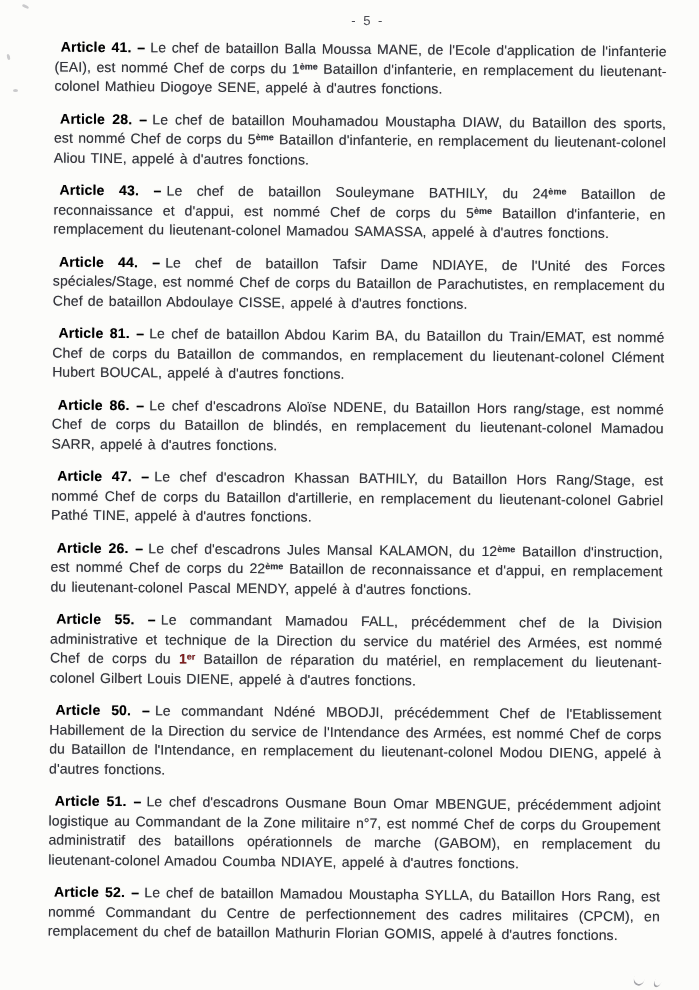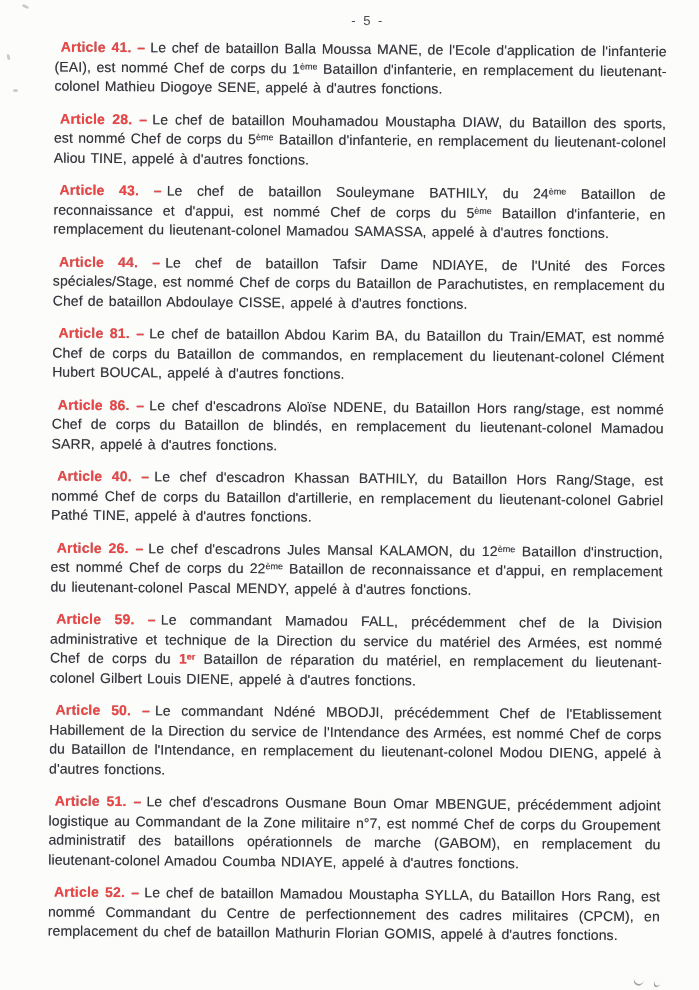--- a/index.html
+++ b/index.html
@@ -35,31 +35,32 @@
     font-size: 14px;
     line-height: 19.5px;
     text-align: justify;
     text-indent: 6px;
     word-spacing: 1.2px;
     letter-spacing: 0.1px;
     text-shadow: 0 0 0.7px rgba(52,53,60,0.55);
   }
   .lbl {
     font-weight: bold;
-    color: #ef4444;
+    color: #000000;
     margin-right: 5px;
     letter-spacing: 0.2px;
   }
   sup {
     font-size: 9px;
     line-height: 0;
     vertical-align: 4px;
     letter-spacing: 0;
+    font-weight: bold;
   }
-  b.num { color: #ef4444; }
+  b.num { color: #7f1d1d; }
   
   .speck {
     position: absolute;
     background: rgba(120,120,128,0.38);
     border-radius: 50%;
   }
   .speck1 { left: 22px; top: 5px;  width: 7px; height: 3px; transform: rotate(25deg); }
   .speck2 { left: 7px;  top: 54px; width: 3px; height: 6px; transform: rotate(-15deg); }
   .speck3 { left: 13px; top: 89px; width: 5px; height: 3px; }
   .penmark {
@@ -101,29 +102,29 @@
 
   <p class="article">
     <b class="lbl">Article 81. –</b><span>Le chef de bataillon Abdou Karim BA, du Bataillon du Train/EMAT, est nommé Chef de corps du Bataillon de commandos, en remplacement du lieutenant-colonel Clément Hubert BOUCAL, appelé à d'autres fonctions.</span>
   </p>
 
   <p class="article">
     <b class="lbl">Article 86. –</b><span>Le chef d'escadrons Aloïse NDENE, du Bataillon Hors rang/stage, est nommé Chef de corps du Bataillon de blindés, en remplacement du lieutenant-colonel Mamadou SARR, appelé à d'autres fonctions.</span>
   </p>
 
   <p class="article">
-    <b class="lbl">Article 40. –</b><span>Le chef d'escadron Khassan BATHILY, du Bataillon Hors Rang/Stage, est nommé Chef de corps du Bataillon d'artillerie, en remplacement du lieutenant-colonel Gabriel Pathé TINE, appelé à d'autres fonctions.</span>
+    <b class="lbl">Article 47. –</b><span>Le chef d'escadron Khassan BATHILY, du Bataillon Hors Rang/Stage, est nommé Chef de corps du Bataillon d'artillerie, en remplacement du lieutenant-colonel Gabriel Pathé TINE, appelé à d'autres fonctions.</span>
   </p>
 
   <p class="article">
     <b class="lbl">Article 26. –</b><span>Le chef d'escadrons Jules Mansal KALAMON, du 12</span><sup>ème</sup><span> Bataillon d'instruction, est nommé Chef de corps du 22</span><sup>ème</sup><span> Bataillon de reconnaissance et d'appui, en remplacement du lieutenant-colonel Pascal MENDY, appelé à d'autres fonctions.</span>
   </p>
 
   <p class="article">
-    <b class="lbl">Article 59. –</b><span>Le commandant Mamadou FALL, précédemment chef de la Division administrative et technique de la Direction du service du matériel des Armées, est nommé Chef de corps du </span><b class="num"><span>1</span><sup>er</sup></b><span> Bataillon de réparation du matériel, en remplacement du lieutenant-colonel Gilbert Louis DIENE, appelé à d'autres fonctions.</span>
+    <b class="lbl">Article 55. –</b><span>Le commandant Mamadou FALL, précédemment chef de la Division administrative et technique de la Direction du service du matériel des Armées, est nommé Chef de corps du </span><b class="num"><span>1</span><sup>er</sup></b><span> Bataillon de réparation du matériel, en remplacement du lieutenant-colonel Gilbert Louis DIENE, appelé à d'autres fonctions.</span>
   </p>
 
   <p class="article">
     <b class="lbl">Article 50. –</b><span>Le commandant Ndéné MBODJI, précédemment Chef de l'Etablissement Habillement de la Direction du service de l'Intendance des Armées, est nommé Chef de corps du Bataillon de l'Intendance, en remplacement du lieutenant-colonel Modou DIENG, appelé à d'autres fonctions.</span>
   </p>
 
   <p class="article">
     <b class="lbl">Article 51. –</b><span>Le chef d'escadrons Ousmane Boun Omar MBENGUE, précédemment adjoint logistique au Commandant de la Zone militaire n°7, est nommé Chef de corps du Groupement administratif des bataillons opérationnels de marche (GABOM), en remplacement du lieutenant-colonel Amadou Coumba NDIAYE, appelé à d'autres fonctions.</span>
   </p>
 

